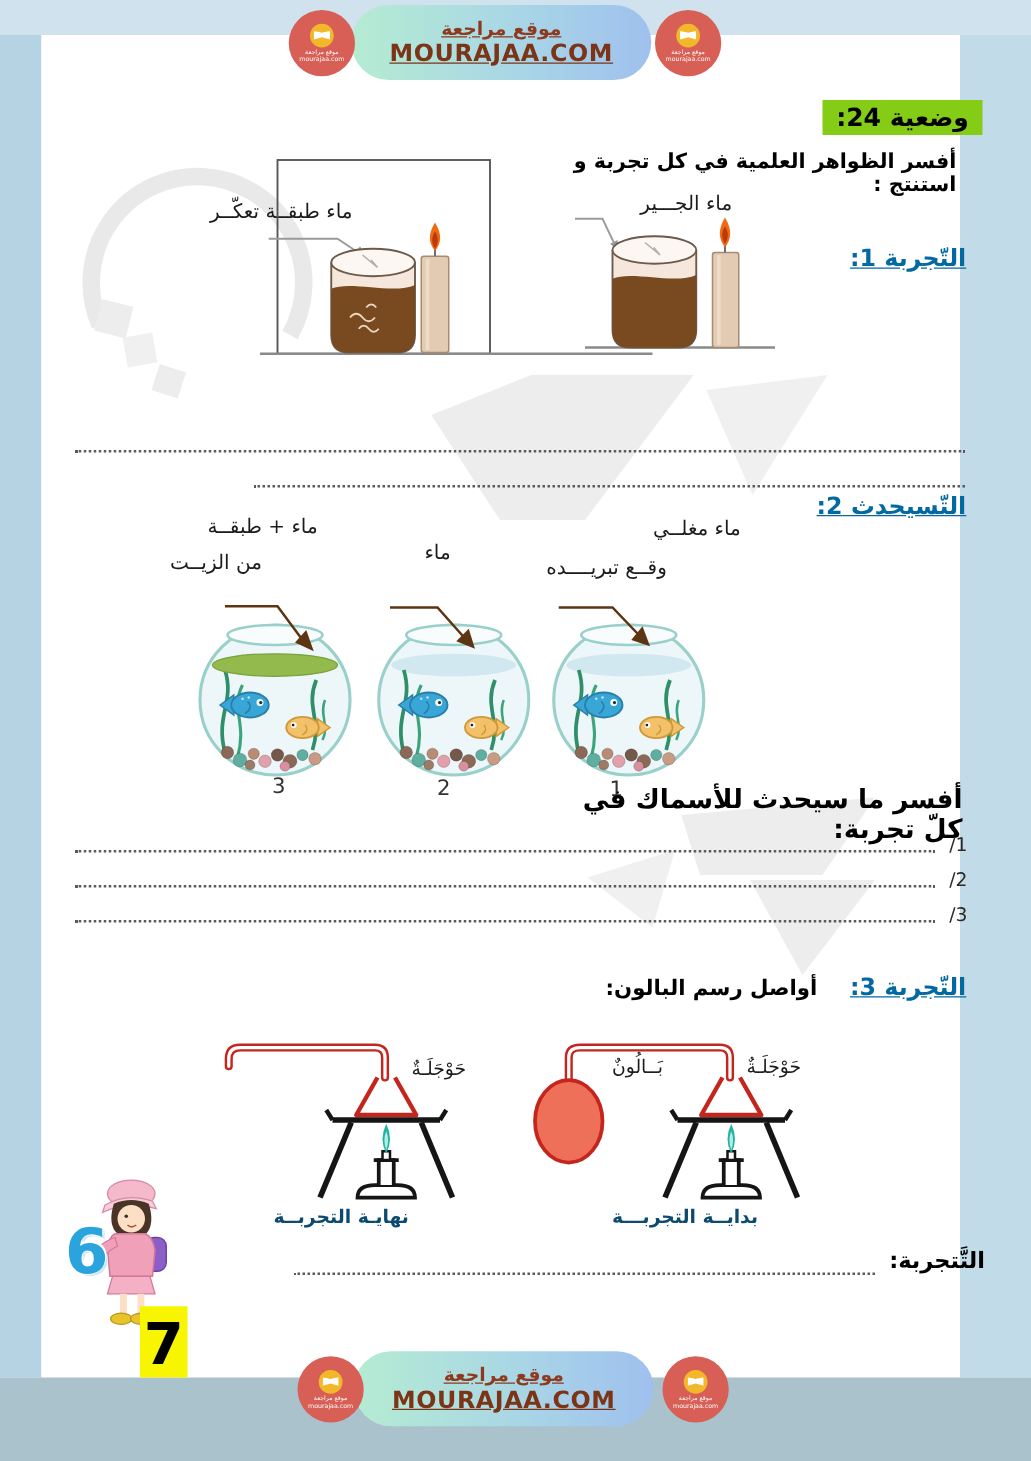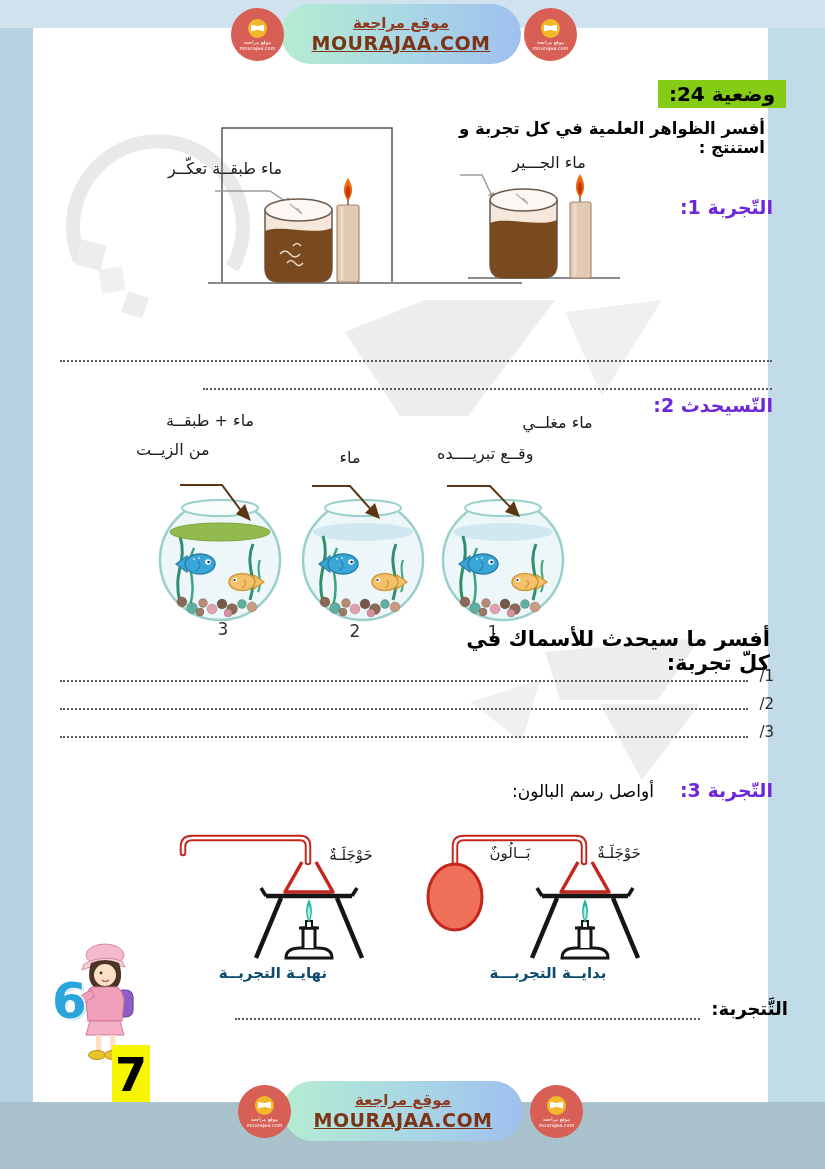--- a/index.html
+++ b/index.html
@@ -2,21 +2,21 @@
 <html><head>
 <meta charset="utf-8">
 <style>
   html,body{margin:0;padding:0;}
   body{
     width:825px;height:1169px;position:relative;background:#ffffff;
     font-family:"DejaVu Sans","Liberation Sans",sans-serif;overflow:hidden;
   }
   .abs{position:absolute;}
   .ar{direction:rtl;unicode-bidi:embed;}
-  .heading{font-weight:bold;font-size:19px;color:#6d28d9;}
+  .heading{font-weight:bold;font-size:19px;color:#0369a1;text-decoration:underline;}
   .lbl{font-size:16px;color:#1c1c1c;}
   .bluecap{color:#0c4a6e;font-weight:bold;font-size:15px;text-align:center;}
   .dots{border-bottom:2px dotted #5a5a5a;}
   
   .pill{position:absolute;width:240px;height:60px;border-radius:30px;
     background:linear-gradient(90deg,#b5ecd2 0%,#a9d6e6 55%,#9fc0ee 100%);
     display:flex;flex-direction:column;align-items:center;justify-content:center;gap:0px;}
   .pill .ar-name{color:#8e3a1e;font-weight:bold;font-size:15px;text-decoration:underline;}
   .pill .domain{color:#7c3416;font-weight:bold;font-size:19px;text-decoration:underline;letter-spacing:.5px;}
   
@@ -121,21 +121,21 @@
   </g>
 </svg>
 
 <div class="abs dots" style="left:60px;top:350px;width:712px;height:10px;"></div>
 <div class="abs dots" style="left:203px;top:378px;width:569px;height:10px;"></div>
 
 <div class="abs ar heading" style="right:52px;top:394px;">التّسيحدث 2:</div>
 
 <div class="abs ar lbl" style="left:500px;top:413px;width:115px;text-align:center;">ماء مغلــي</div>
 <div class="abs ar lbl" style="left:437px;top:444px;width:178px;text-align:left;">وقــع تبريــــده</div>
-<div class="abs ar lbl" style="left:325px;top:448px;width:50px;text-align:center;">ماء</div>
+<div class="abs ar lbl" style="left:325px;top:432px;width:50px;text-align:center;">ماء</div>
 <div class="abs ar lbl" style="left:134px;top:411px;width:152px;text-align:center;">ماء + طبقــة</div>
 <div class="abs ar lbl" style="left:136px;top:440px;width:148px;text-align:left;">من الزيــت</div>
 
 <svg class="abs" style="left:135px;top:475px;" width="480" height="175" viewBox="0 0 480 175">
   <defs>
     <g id="fishbowl">
       <circle cx="0" cy="0" r="60" fill="#edf7f9" stroke="#9ad0ca" stroke-width="2.5"></circle>
       <ellipse cx="0" cy="-52" rx="38" ry="8" fill="#f8fcfd" stroke="#9ad0ca" stroke-width="2"></ellipse>
       <ellipse cx="0" cy="-28" rx="50" ry="9" fill="#d2e8f0"></ellipse>
       <path d="M-40,42 C-48,12 -32,2 -40,-24" stroke="#2f8f68" stroke-width="3" fill="none"></path>
@@ -205,21 +205,21 @@
   <span class="line"></span>
 </div>
 <div class="ansrow" style="left:60px;top:716px;width:714px;">
   <span class="num">/3</span>
   <span class="line"></span>
 </div>
 
 <div class="abs ar" style="right:52px;top:779px;font-size:19px;">
   <span class="heading">التّجربة 3:</span>
   <span style="display:inline-block;width:14px;"></span>
-  <span style="font-weight:normal;font-size:17px;margin-left:43px;">أواصل رسم البالون:</span>
+  <span style="font-weight:bold;font-size:17px;margin-left:43px;">أواصل رسم البالون:</span>
 </div>
 
 <div class="abs ar lbl" style="left:323px;top:846px;width:56px;text-align:center;font-size:15px;">حَوْجَلَـةٌ</div>
 <div class="abs ar lbl" style="left:482px;top:844px;width:56px;text-align:center;font-size:15px;">بَــالُونٌ</div>
 <div class="abs ar lbl" style="left:590px;top:844px;width:58px;text-align:center;font-size:15px;">حَوْجَلَـةٌ</div>
 
 <svg class="abs" style="left:140px;top:822px;" width="570" height="150" viewBox="0 0 570 150">
 
   <g>
     <path d="M43,31 L43,25 Q43,16 52,16 L160,16 Q168,16 168,24 L168,40" stroke="#c4251d" stroke-width="6.5" fill="none" stroke-linecap="round"></path>

